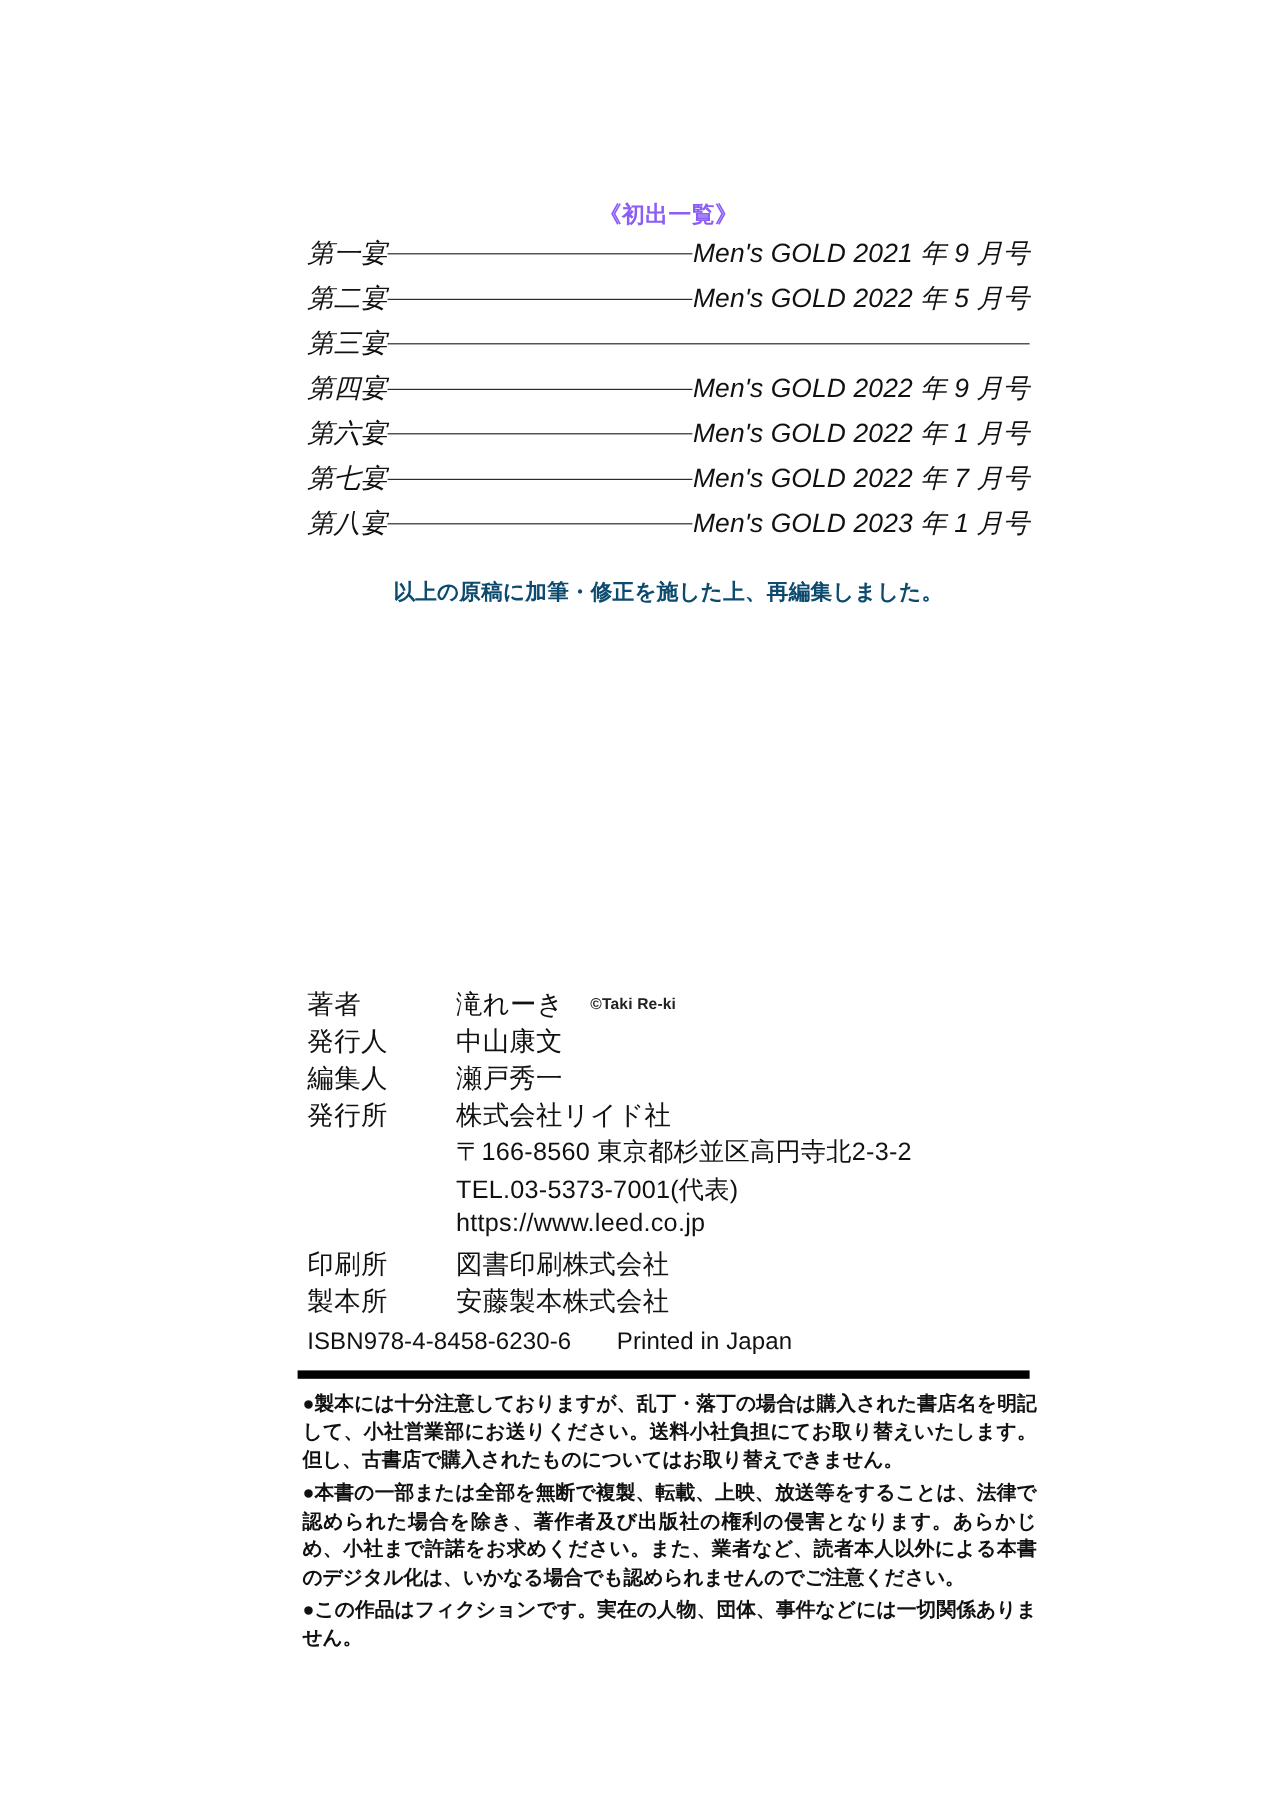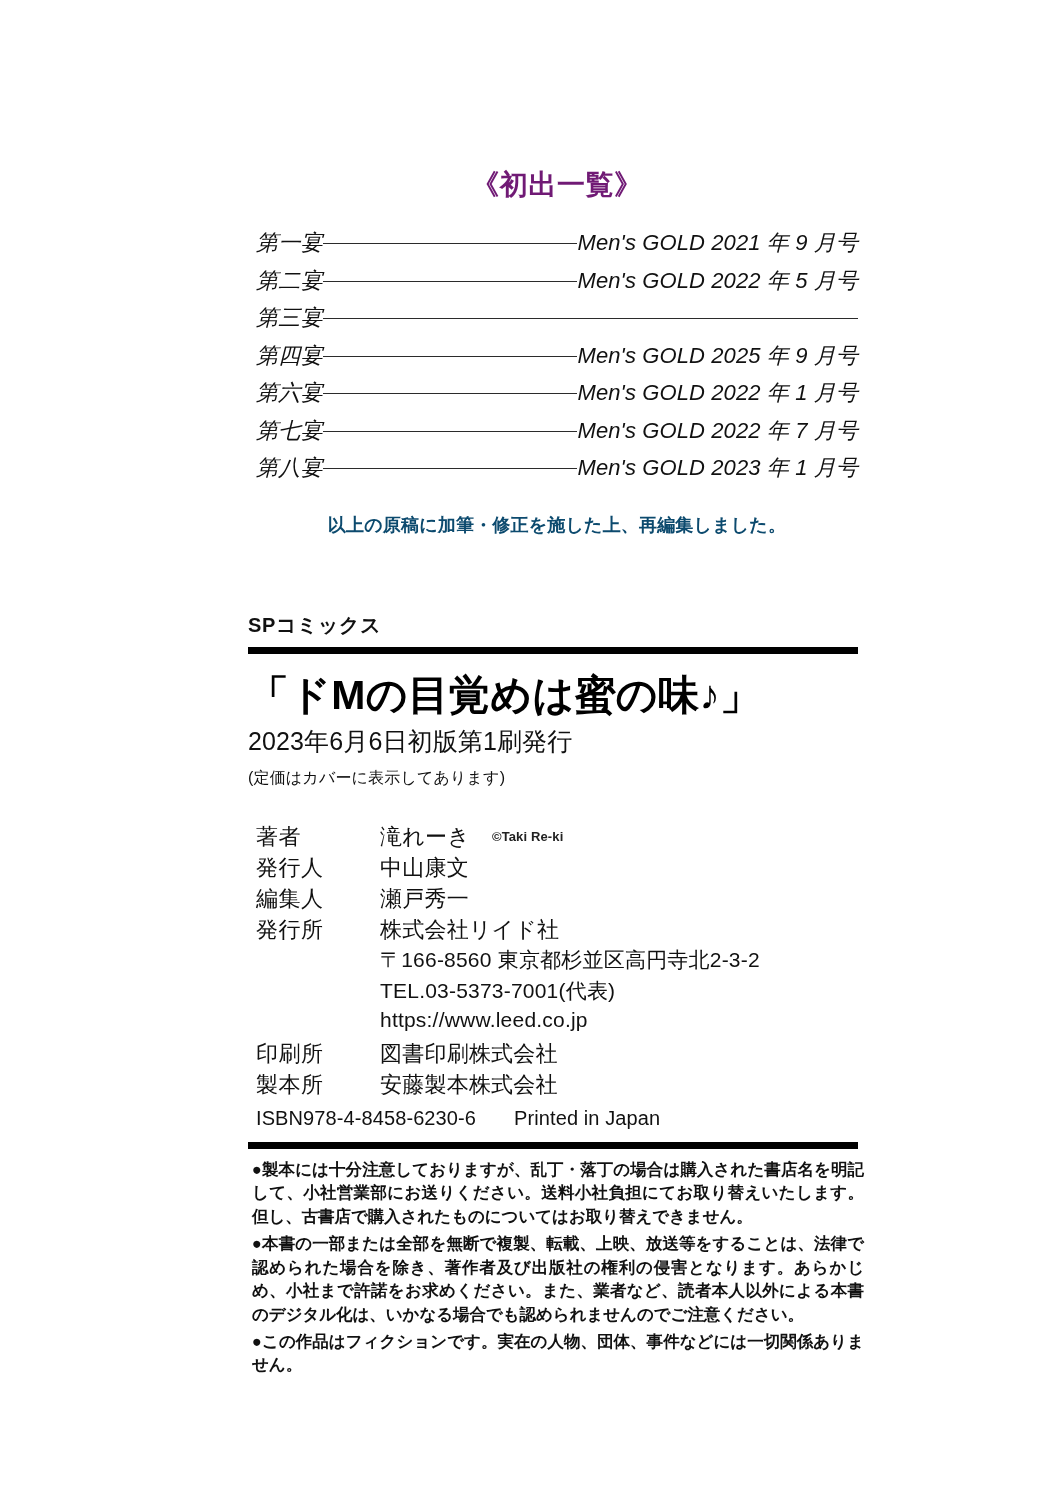--- a/index.html
+++ b/index.html
@@ -26,25 +26,25 @@
 
   
   .credits-section {
     position: absolute;
     left: 256px;
     top: 166px;
     width: 602px;
   }
   .credits-heading {
     text-align: center;
-    font-size: 28px;
+    font-size: 19px;
     font-weight: 600;
     letter-spacing: 0.02em;
-    margin: 0 0 24px 0;
-    color: #701a75;
+    margin: 0 0 4px 0;
+    color: #8b5cf6;
   }
   .credit-row {
     display: flex;
     align-items: baseline;
     height: 37.5px;
     width: 100%;
     white-space: nowrap;
     font-style: italic;
   }
   .credit-label {
@@ -234,21 +234,21 @@
     </div>
 
     <div class="credit-row">
       <span class="credit-label">第三宴</span>
       <span class="credit-leader"></span>
     </div>
 
     <div class="credit-row">
       <span class="credit-label">第四宴</span>
       <span class="credit-leader"></span>
-      <span class="credit-source">Men's GOLD 2025 年 9 月号</span>
+      <span class="credit-source">Men's GOLD 2022 年 9 月号</span>
     </div>
 
 
     <div class="credit-row">
       <span class="credit-label">第六宴</span>
       <span class="credit-leader"></span>
       <span class="credit-source">Men's GOLD 2022 年 1 月号</span>
     </div>
 
     <div class="credit-row">
@@ -259,27 +259,20 @@
 
     <div class="credit-row">
       <span class="credit-label">第八宴</span>
       <span class="credit-leader"></span>
       <span class="credit-source">Men's GOLD 2023 年 1 月号</span>
     </div>
 
     <div class="credits-note">以上の原稿に加筆・修正を施した上、再編集しました。</div>
   </section>
 
-  <section class="colophon">
-    <div class="imprint-label">SPコミックス</div>
-    <div class="rule-thick"></div>
-    <h1 class="book-title">「ドMの目覚めは蜜の味♪」</h1>
-    <div class="pub-date">2023年6月6日初版第1刷発行</div>
-    <div class="price-note">(定価はカバーに表示してあります)</div>
-  </section>
 
   <section class="staff">
     <div class="staff-row">
       <span class="staff-key">著者</span>
       <span class="staff-val">滝れーき</span>
       <span class="copyright-mark">©Taki Re-ki</span>
     </div>
 
     <div class="staff-row">
       <span class="staff-key">発行人</span>

